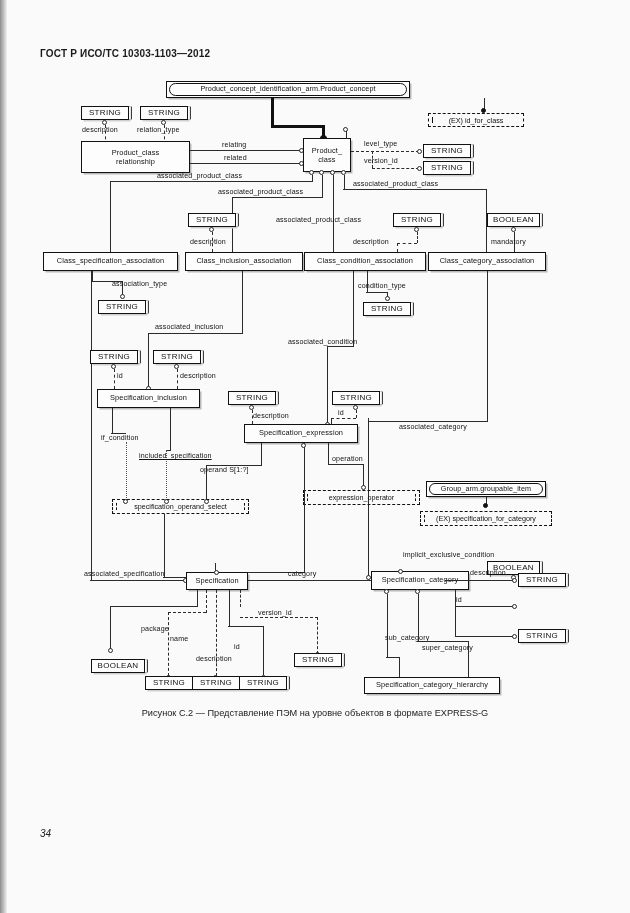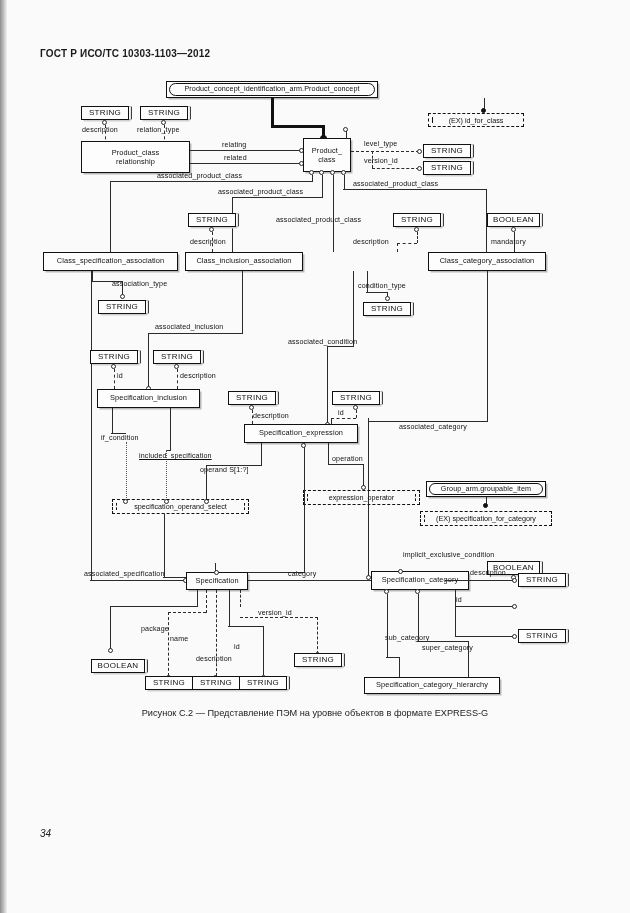--- a/index.html
+++ b/index.html
@@ -91,21 +91,21 @@
 </style>
 </head>
 <body>
 
 <div id="page">
 
   <div class="hdr">ГОСТ Р ИСО/ТС 10303-1103—2012</div>
 
   <div class="dg">
 
-    <div class="node schemaref" style="left:166px;top:81px;width:212px;height:17px;">
+    <div class="node schemaref" style="left:166px;top:81px;width:244px;height:17px;">
       <span class="cap">
           <span>Product_concept_identification_arm.Product_concept</span>
         </span>
     </div>
 
 
     <div class="ln lnv" style="left:484px;top:98px;width:1.3px;height:13px;"></div>
     <div class="oc fill" style="left:481px;top:108px;"></div>
     <div class="ifacebox dbl" style="left:428px;top:113px;width:96px;height:14px;">
       <span>(EX) id_for_class</span>
@@ -205,20 +205,23 @@
     <div class="oc" style="left:511px;top:227px;"></div>
     <div class="ln lnv" style="left:513.5px;top:232px;height:20px;"></div>
     <div class="lb" style="left:491px;top:238px;">mandatory</div>
 
     <div class="node" style="left:43px;top:252px;width:135px;height:19px;">
       <span>Class_specification_association</span>
     </div>
     <div class="node" style="left:185px;top:252px;width:118px;height:19px;">
       <span>Class_inclusion_association</span>
     </div>
+    <div class="node" style="left:304px;top:252px;width:122px;height:19px;">
+      <span>Class_condition_association</span>
+    </div>
     <div class="node" style="left:428px;top:252px;width:118px;height:19px;">
       <span>Class_category_association</span>
     </div>
 
     <div class="ln lnv" style="left:91.5px;top:271px;height:11px;"></div>
     <div class="ln lnh" style="left:91px;top:281px;width:32px;"></div>
     <div class="ln lnv" style="left:122px;top:281px;height:15px;"></div>
     <div class="oc" style="left:119.5px;top:294px;"></div>
     <div class="lb" style="left:112px;top:280px;">association_type</div>
     <div class="node prim" style="left:98px;top:300px;width:48px;height:14px;">

